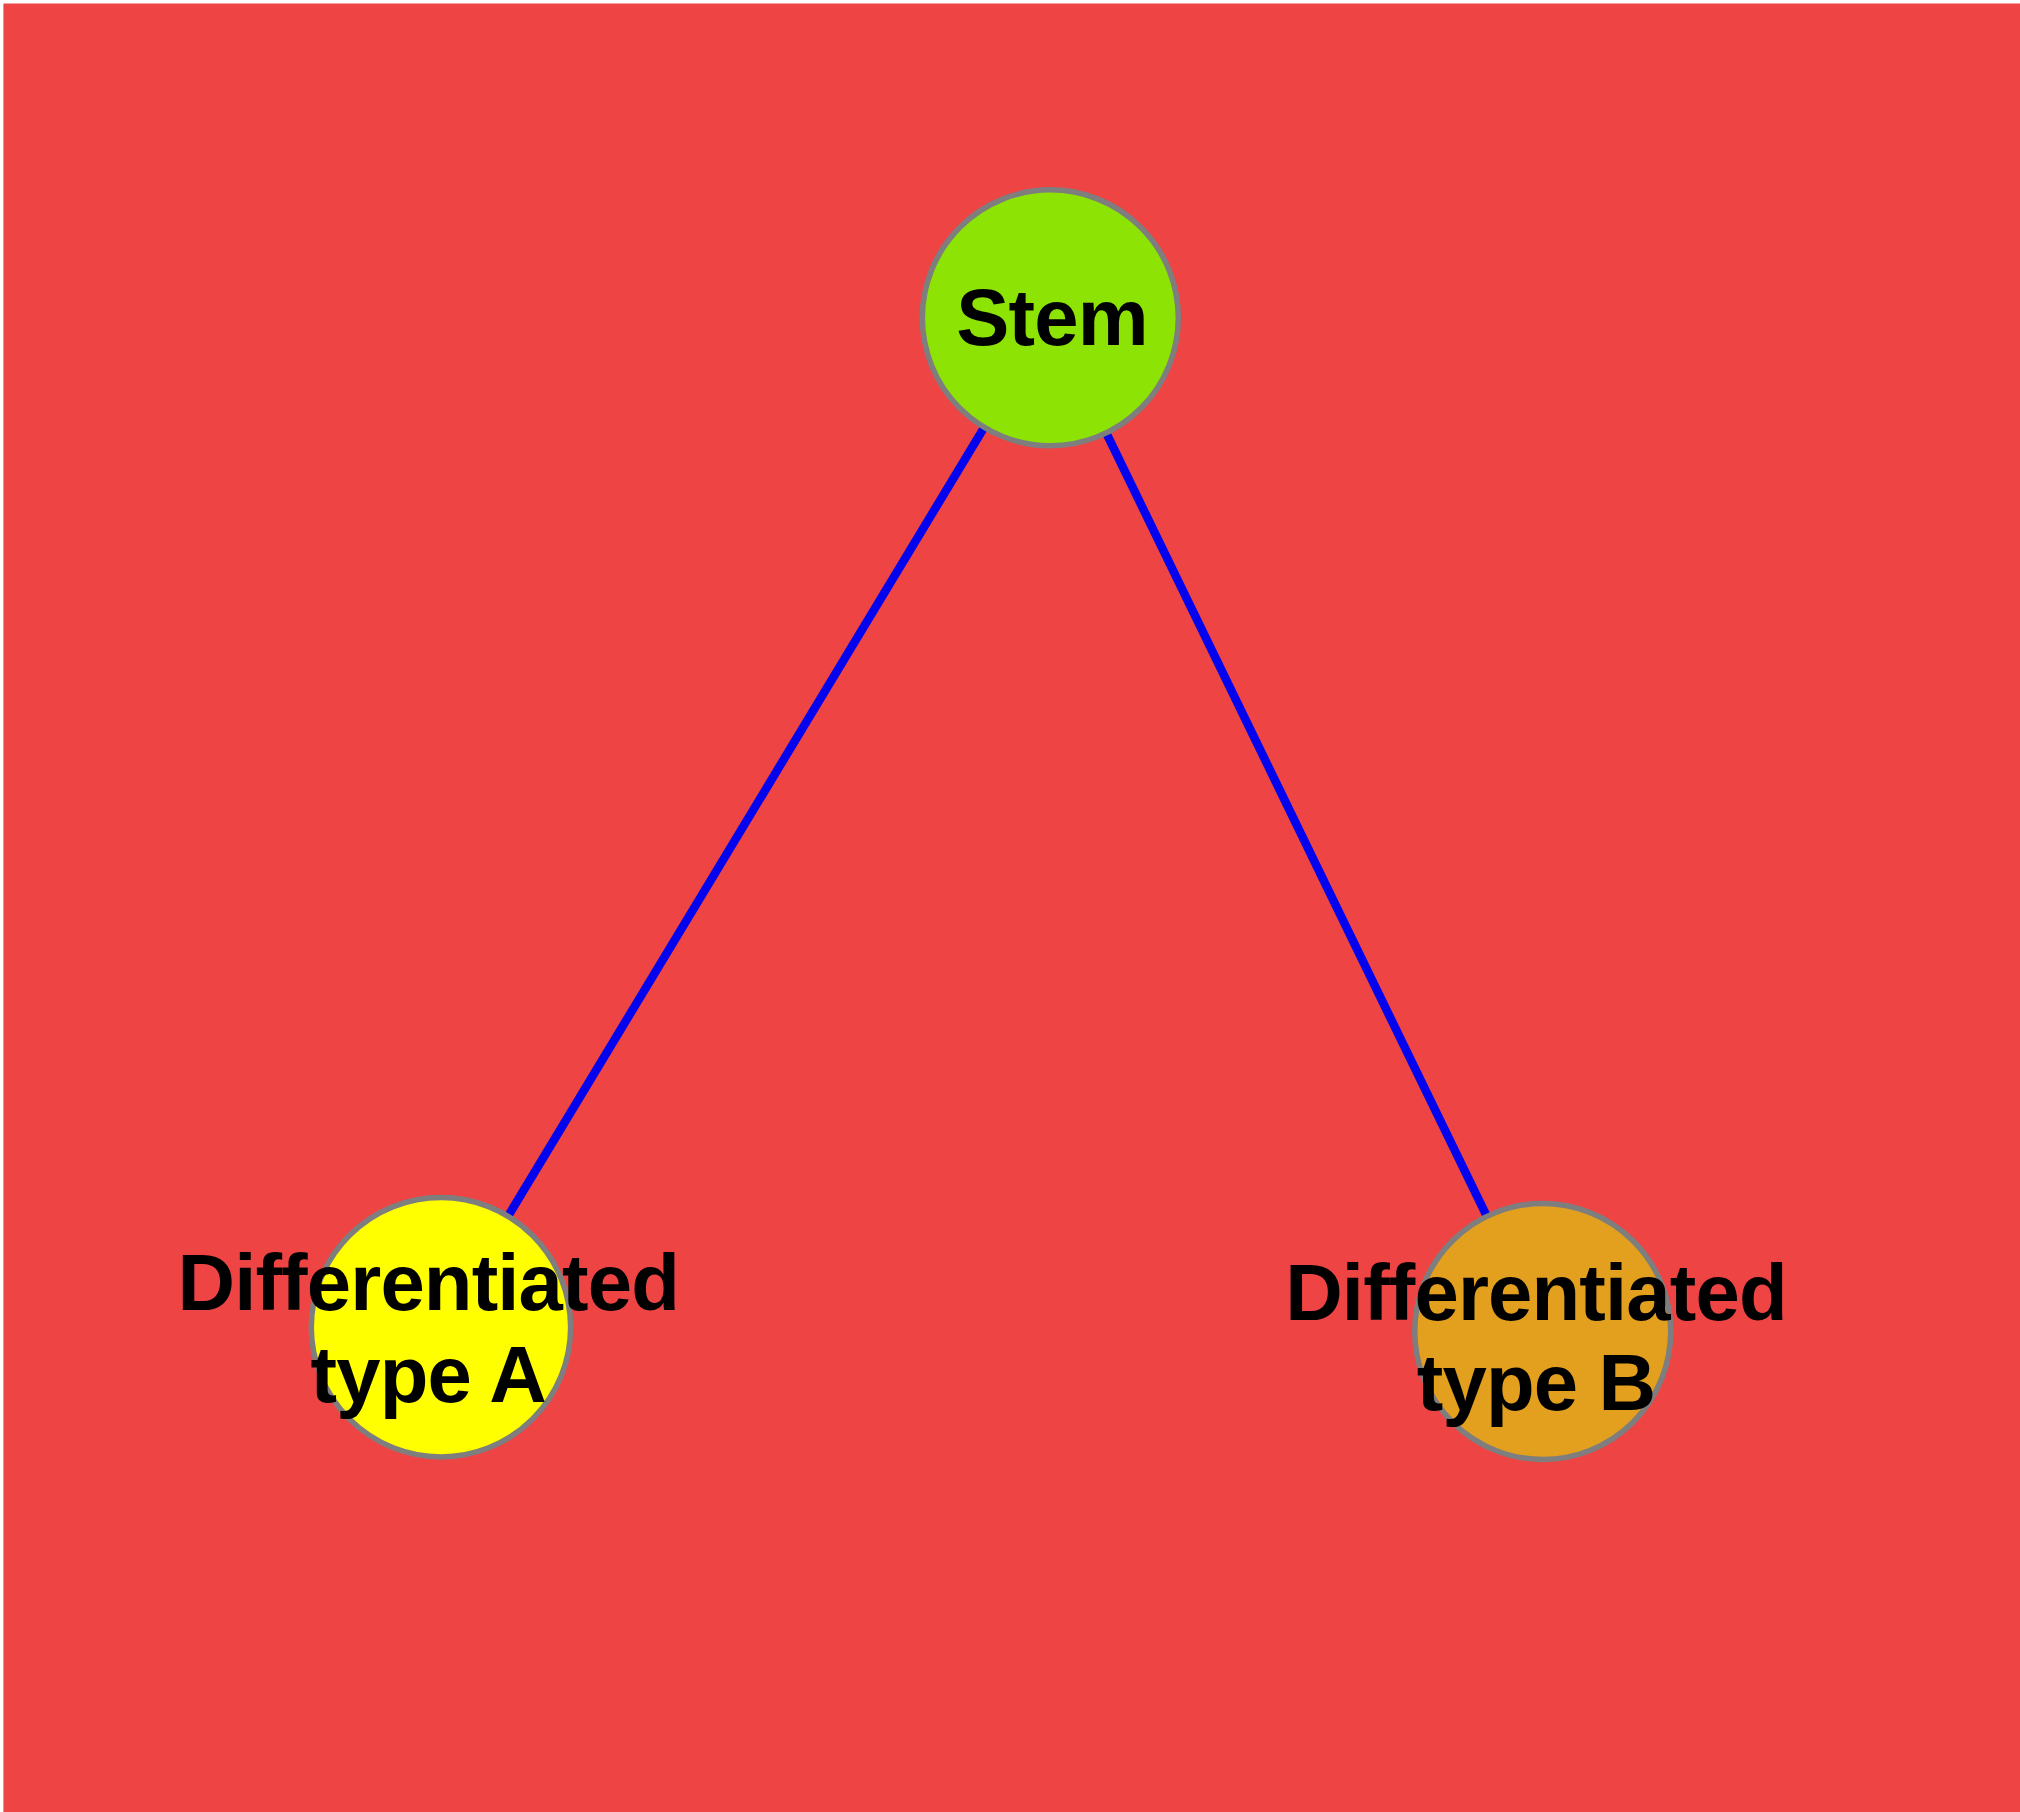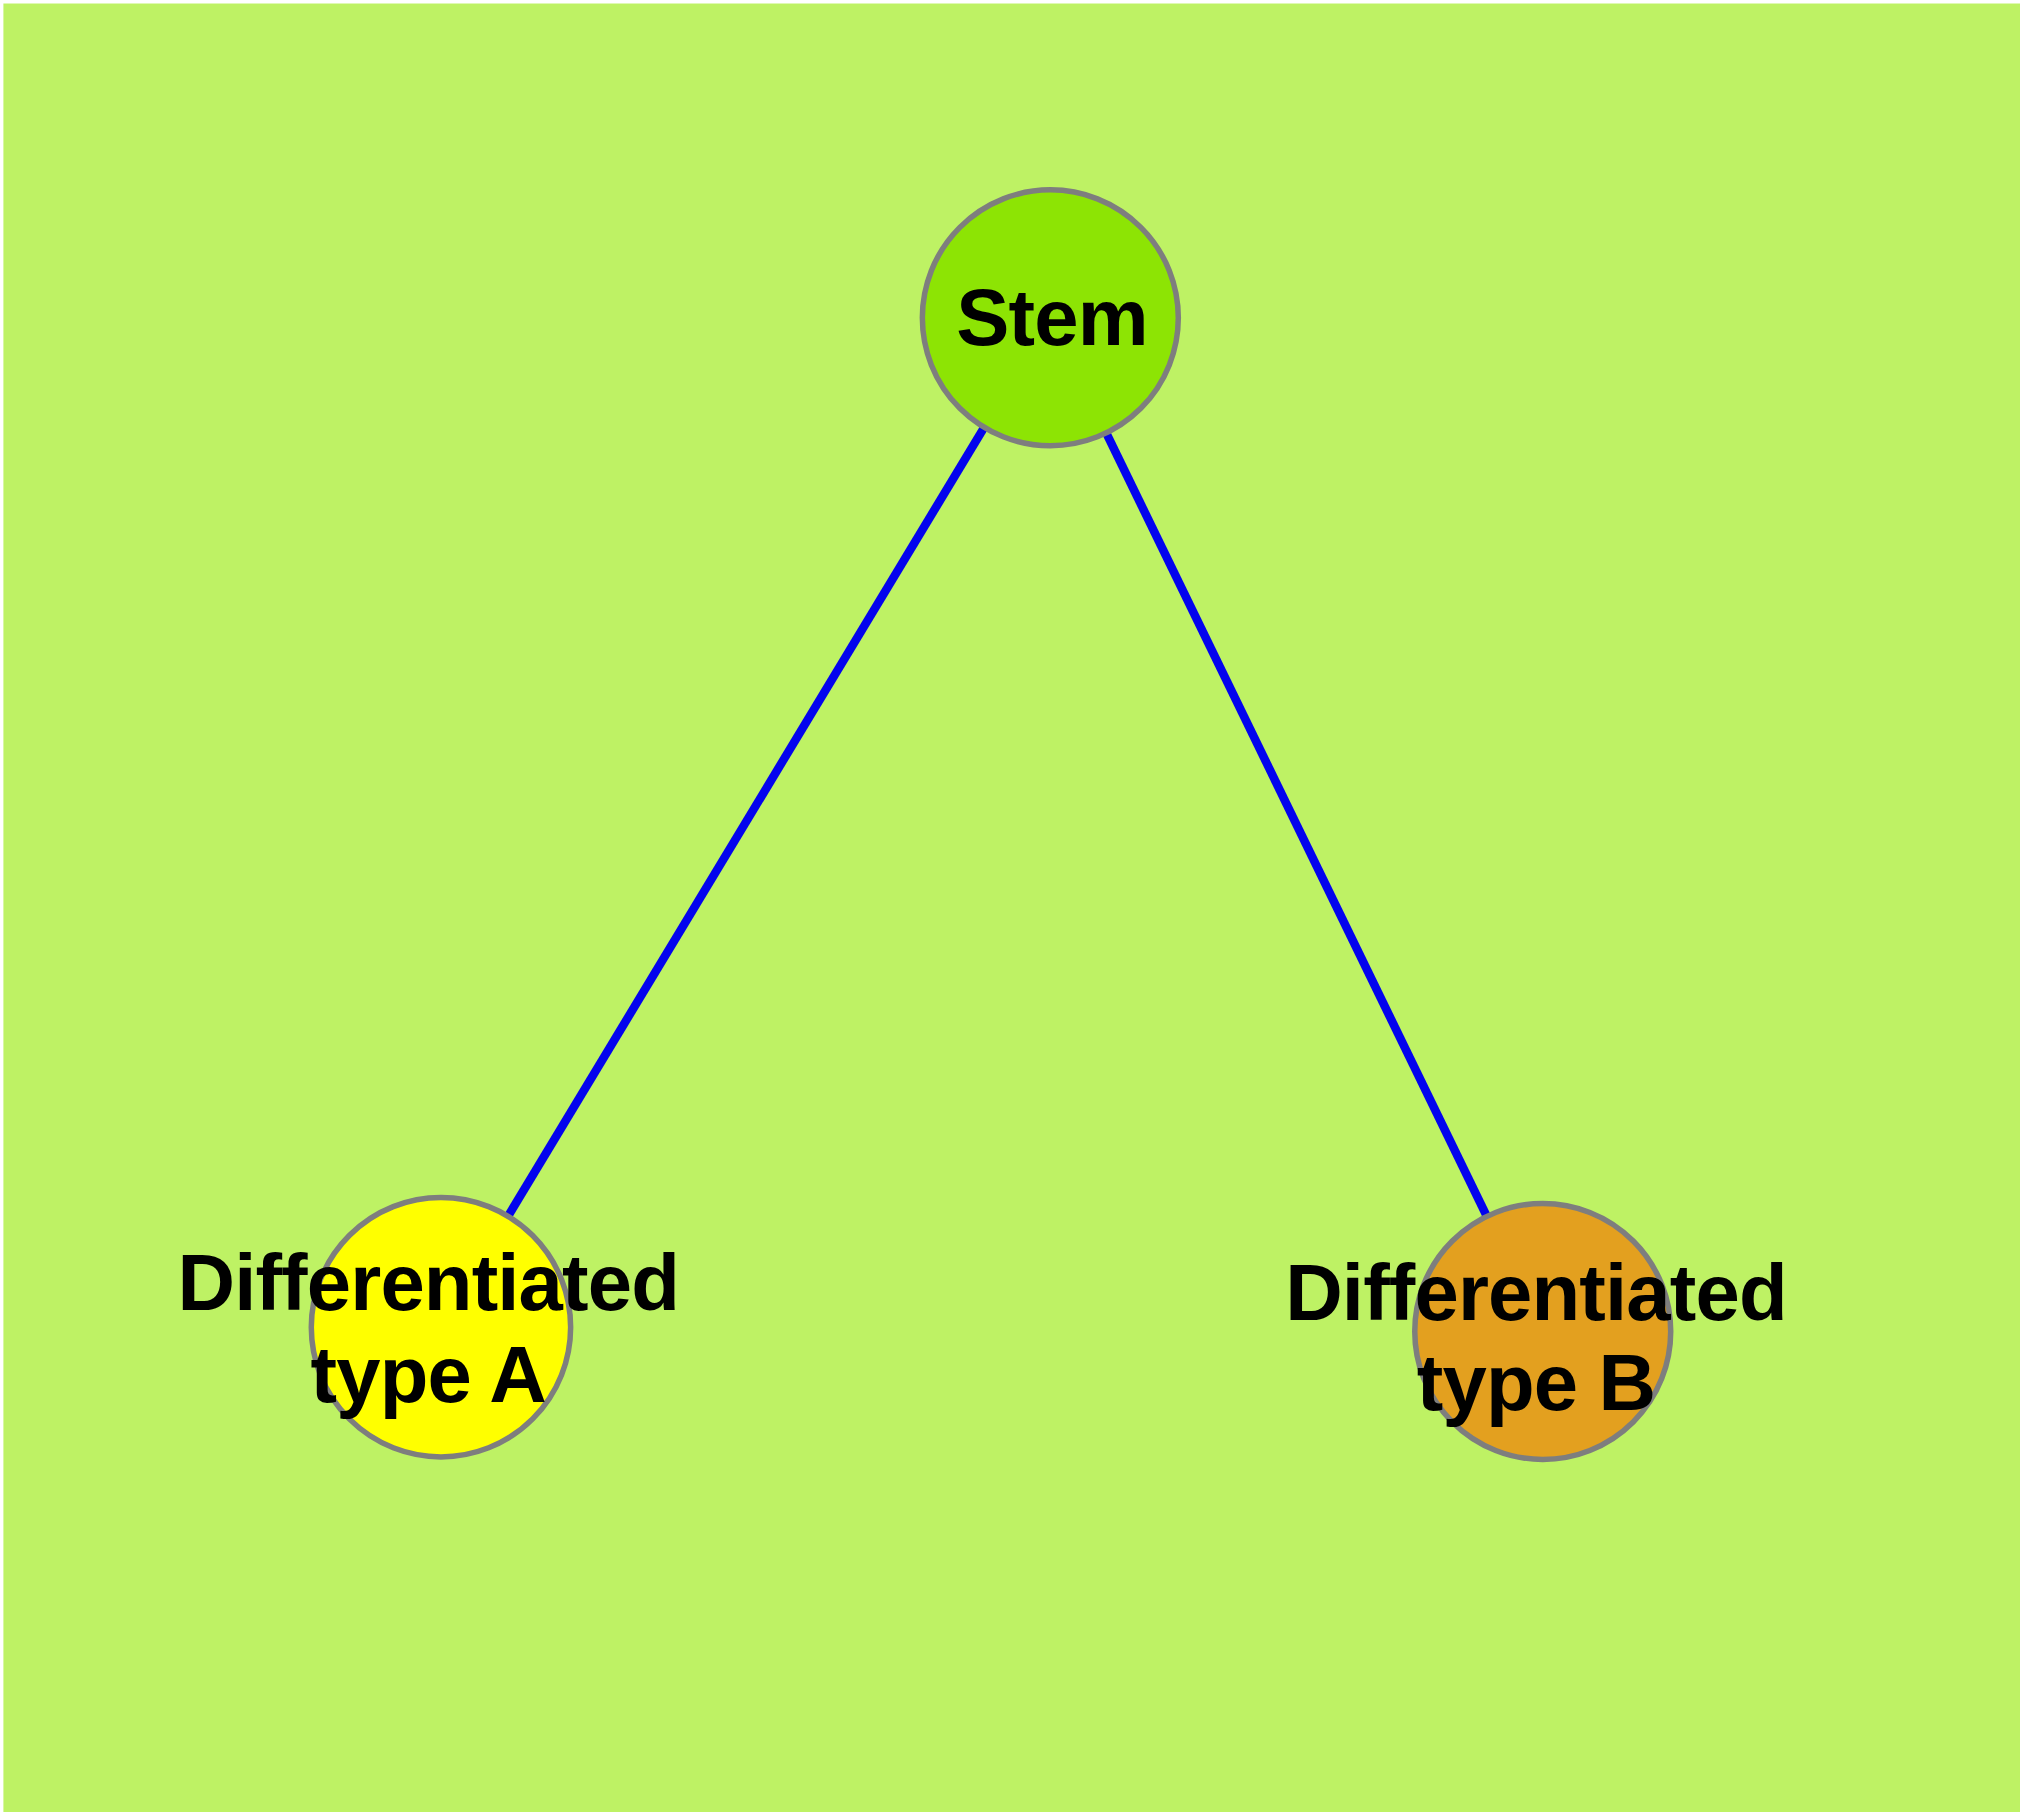--- a/index.html
+++ b/index.html
@@ -24,21 +24,21 @@
   .node-label {
     font-family: "Liberation Sans", "DejaVu Sans", sans-serif;
     font-weight: bold;
     letter-spacing: -1px;
     text-anchor: middle;
   }
 </style>
 </head>
 <body>
 
-<div class="stage" style="background: #bef264;">
+<div class="stage" style="background: #ef4444;">
   <svg id="graph-svg" xmlns="http://www.w3.org/2000/svg" viewBox="0 0 2384 2138">
     <g id="edges-layer">
         <line x1="1239" y1="375" x2="520" y2="1566" stroke="#0303EE" stroke-width="10"></line>
         <line x1="1239" y1="375" x2="1820" y2="1571" stroke="#0303EE" stroke-width="10"></line>
       </g>
     <g id="nodes-layer">
         <circle cx="1239" cy="375" r="151" fill="#8DE404" stroke="#7E7E7E" stroke-width="6.5"></circle>
         <circle cx="520" cy="1566" r="153" fill="#FFFF00" stroke="#7E7E7E" stroke-width="6.5"></circle>
         <circle cx="1820" cy="1571" r="151" fill="#E3A01F" stroke="#7E7E7E" stroke-width="6.5"></circle>
       </g>

